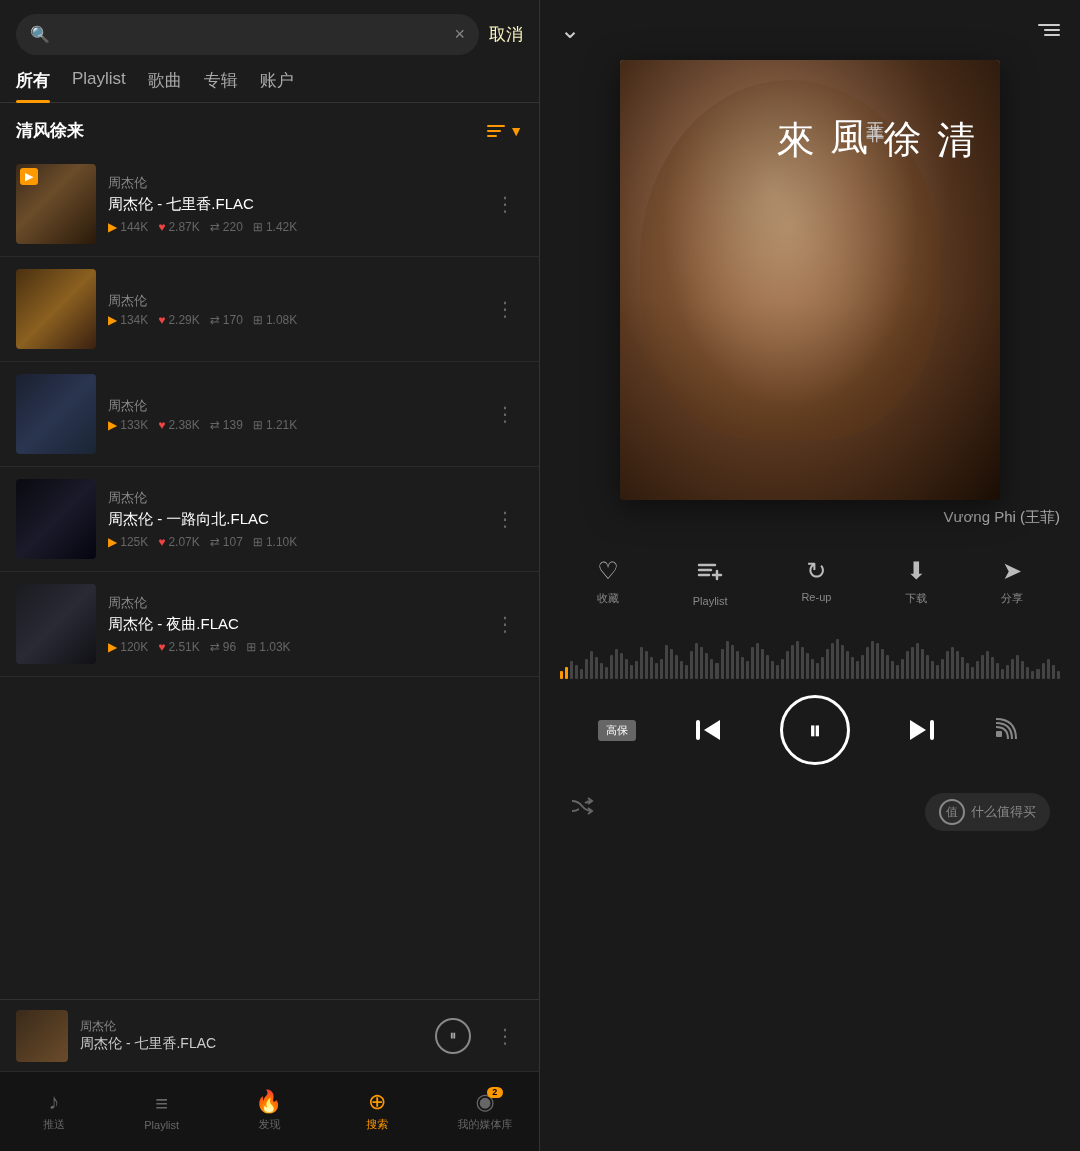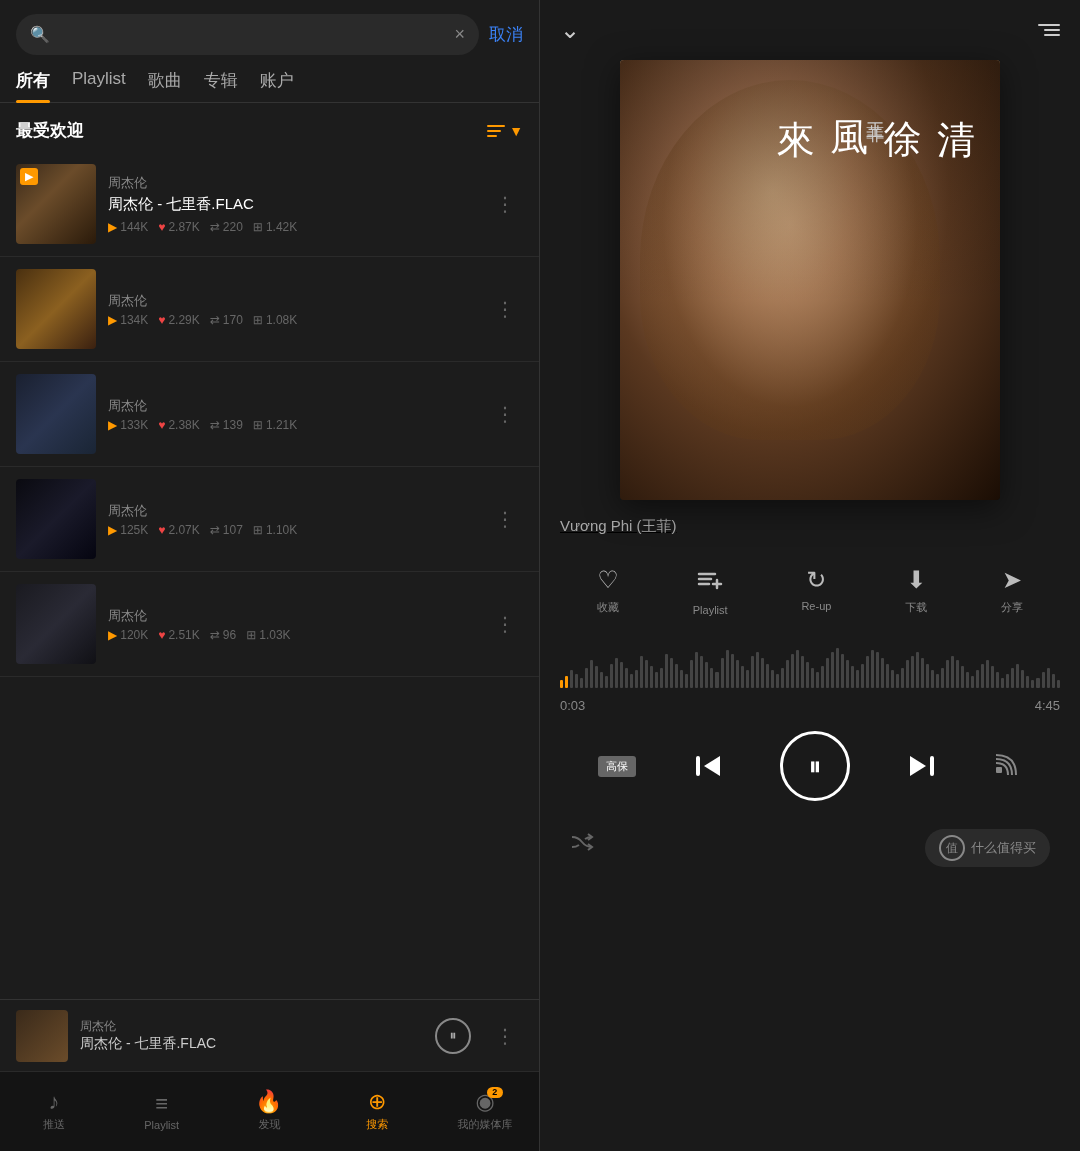--- a/index.html
+++ b/index.html
@@ -306,23 +306,22 @@
       color: #fff;
       font-size: 32px;
       font-weight: 300;
       line-height: 1.3;
       writing-mode: vertical-rl;
       text-orientation: mixed;
       letter-spacing: 4px;
     }
 
     .track-info {
-      text-align: left;
-      padding: 17px 20px 10px;
-      text-decoration: underline;
+      text-align: right;
+      padding: 8px 20px 10px;
     }
     .track-artist {
       color: #aaa;
       font-size: 15px;
       margin-bottom: 6px;
     }
     .track-title {
       color: #fff;
       font-size: 17px;
       font-weight: bold;
@@ -476,33 +475,33 @@
 <body>
 
 <div class="left-panel">
 
   <div class="search-top-bar">
     <div class="search-input-wrap">
       <span style="color:#888;font-size:16px;">🔍</span>
       <input type="text" style="flex: 1 1 0%; background: transparent; border: none; color: rgb(255, 255, 255); font-size: 16px; outline: none;">
       <span style="color:#888;font-size:18px;cursor:pointer;">×</span>
     </div>
-    <span style="color:#3b82f6;font-size:17px;white-space:nowrap;cursor:pointer;">取消</span>
+    <span style="color:#fef9c3;font-size:17px;white-space:nowrap;cursor:pointer;">取消</span>
   </div>
 
   <div class="tabs">
     <span class="tab active">所有</span>
     <span class="tab">Playlist</span>
     <span class="tab">歌曲</span>
     <span class="tab">专辑</span>
     <span class="tab">账户</span>
   </div>
 
   <div class="section-header">
-    <span class="section-title">最受欢迎</span>
+    <span class="section-title">清风徐来</span>
     <div class="filter-icon">
       <div class="filter-lines">
         <span></span>
           <span></span>
           <span></span>
       </div>
       <span style="color:#f90;font-size:14px;">▼</span>
     </div>
   </div>
 
@@ -587,20 +586,21 @@
             </span>
         </div>
       </div>
       <span class="more-btn">⋮</span>
     </div>
 
     <div class="song-item">
       <div class="thumb thumb-4"></div>
       <div class="song-info">
         <div class="song-artist">周杰伦</div>
+        <div class="song-title">周杰伦 - 一路向北.FLAC</div>
         <div class="song-stats">
           <span class="stat">
               <span class="stat-play">▶</span> 
               <span>125K</span>
             </span>
           <span class="stat">
               <span class="stat-heart">♥</span> 
               <span>2.07K</span>
             </span>
           <span class="stat">
@@ -613,20 +613,21 @@
             </span>
         </div>
       </div>
       <span class="more-btn">⋮</span>
     </div>
 
     <div class="song-item">
       <div class="thumb thumb-5"></div>
       <div class="song-info">
         <div class="song-artist">周杰伦</div>
+        <div class="song-title">周杰伦 - 夜曲.FLAC</div>
         <div class="song-stats">
           <span class="stat">
               <span class="stat-play">▶</span> 
               <span>120K</span>
             </span>
           <span class="stat">
               <span class="stat-heart">♥</span> 
               <span>2.51K</span>
             </span>
           <span class="stat">
@@ -850,24 +851,20 @@
       <div class="wave-bar" style="height: 18px; background: rgb(68, 68, 68);"></div>
       <div class="wave-bar" style="height: 12px; background: rgb(68, 68, 68);"></div>
       <div class="wave-bar" style="height: 8px; background: rgb(68, 68, 68);"></div>
       <div class="wave-bar" style="height: 10px; background: rgb(68, 68, 68);"></div>
       <div class="wave-bar" style="height: 16px; background: rgb(68, 68, 68);"></div>
       <div class="wave-bar" style="height: 20px; background: rgb(68, 68, 68);"></div>
       <div class="wave-bar" style="height: 14px; background: rgb(68, 68, 68);"></div>
       <div class="wave-bar" style="height: 8px; background: rgb(68, 68, 68);"></div>
     </div>
 
-  <div class="time-row">
-    <span class="time-text">0:03</span>
-    <span class="time-text">4:45</span>
-  </div>
 
   <div class="player-controls">
     <span class="quality-badge">高保</span>
     <div class="ctrl-btn">
       <svg width="32" height="32" viewBox="0 0 32 32" fill="white">
         <polygon points="28,6 12,16 28,26"></polygon>
         <rect x="4" y="6" width="4" height="20" rx="2"></rect>
       </svg>
     </div>
     <div class="play-pause-btn">

